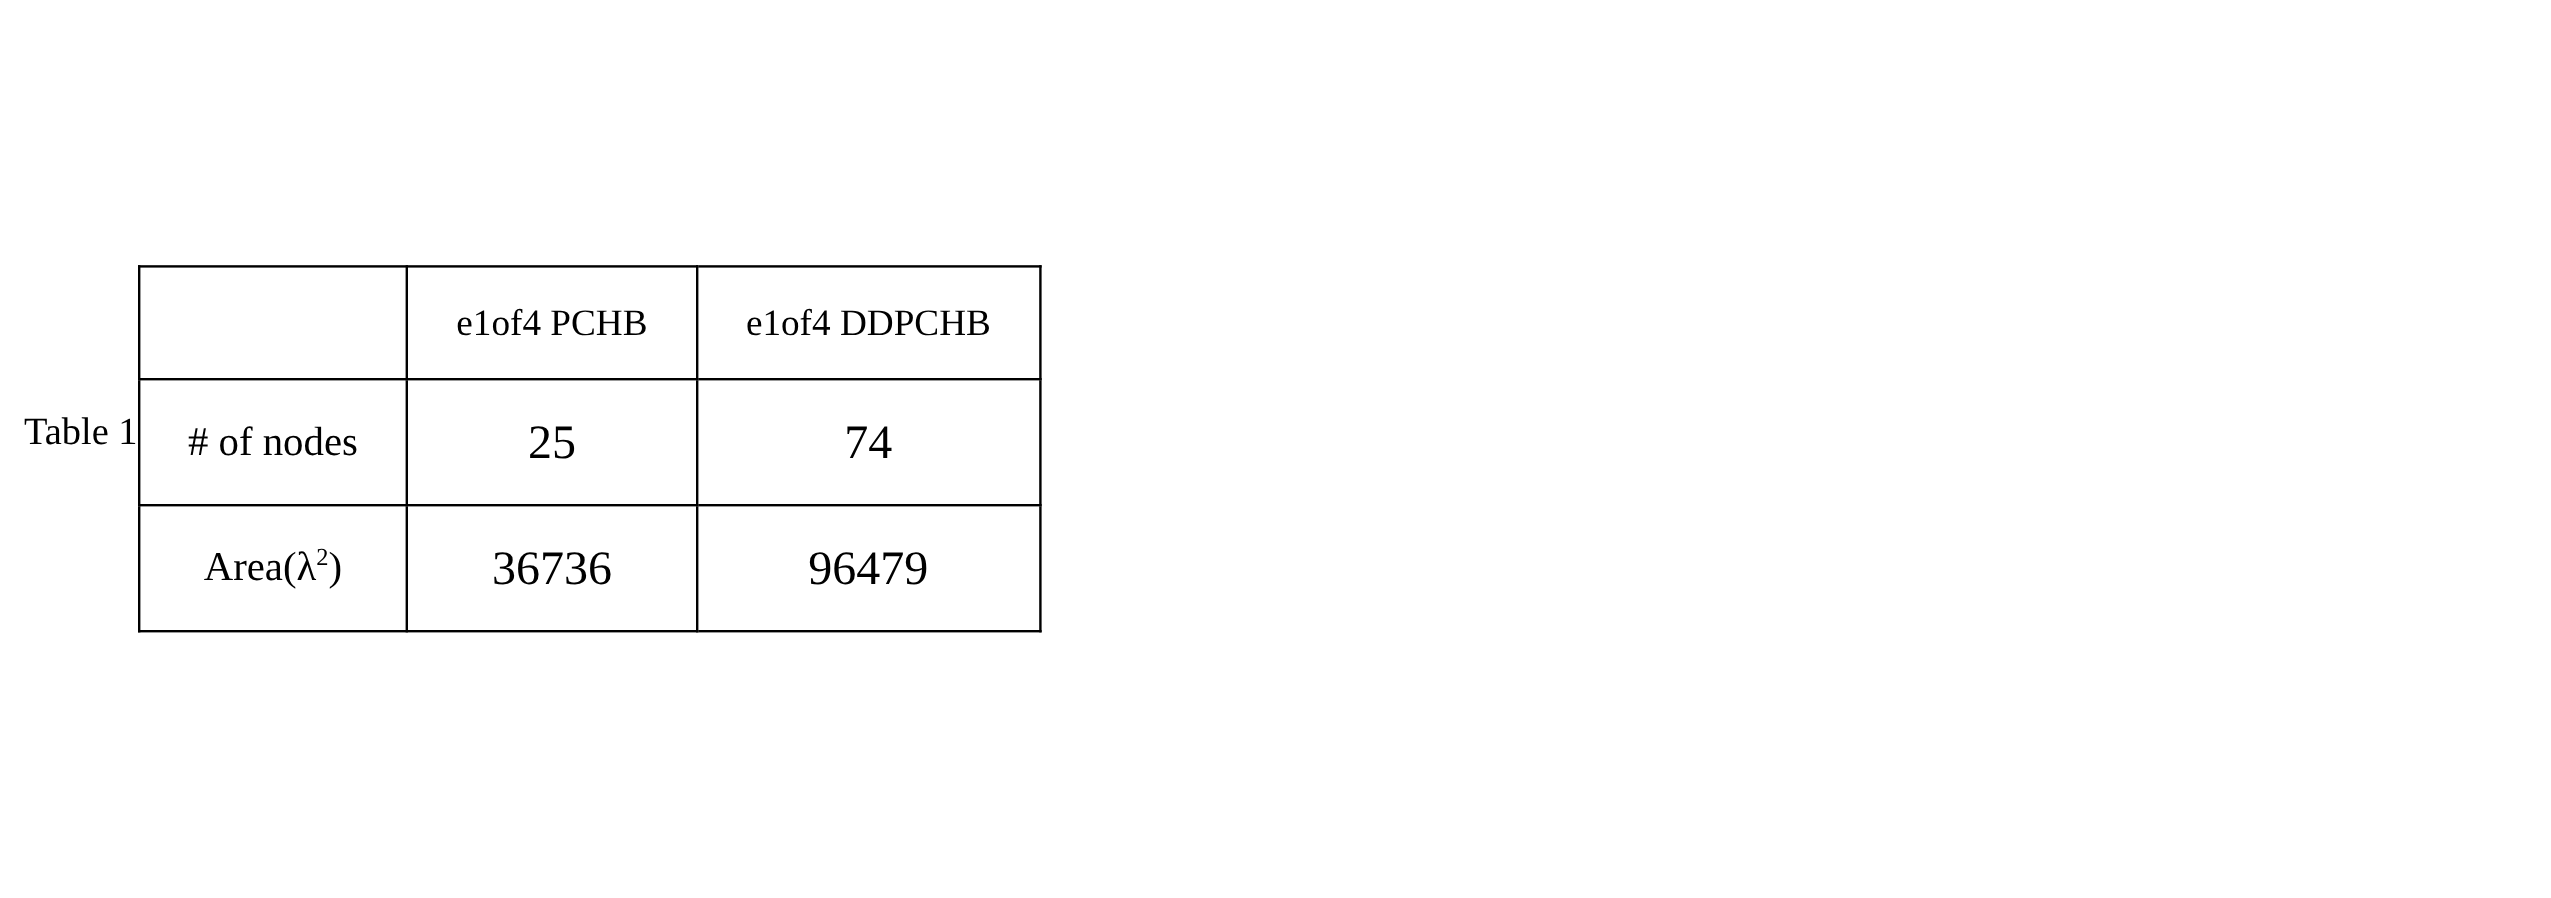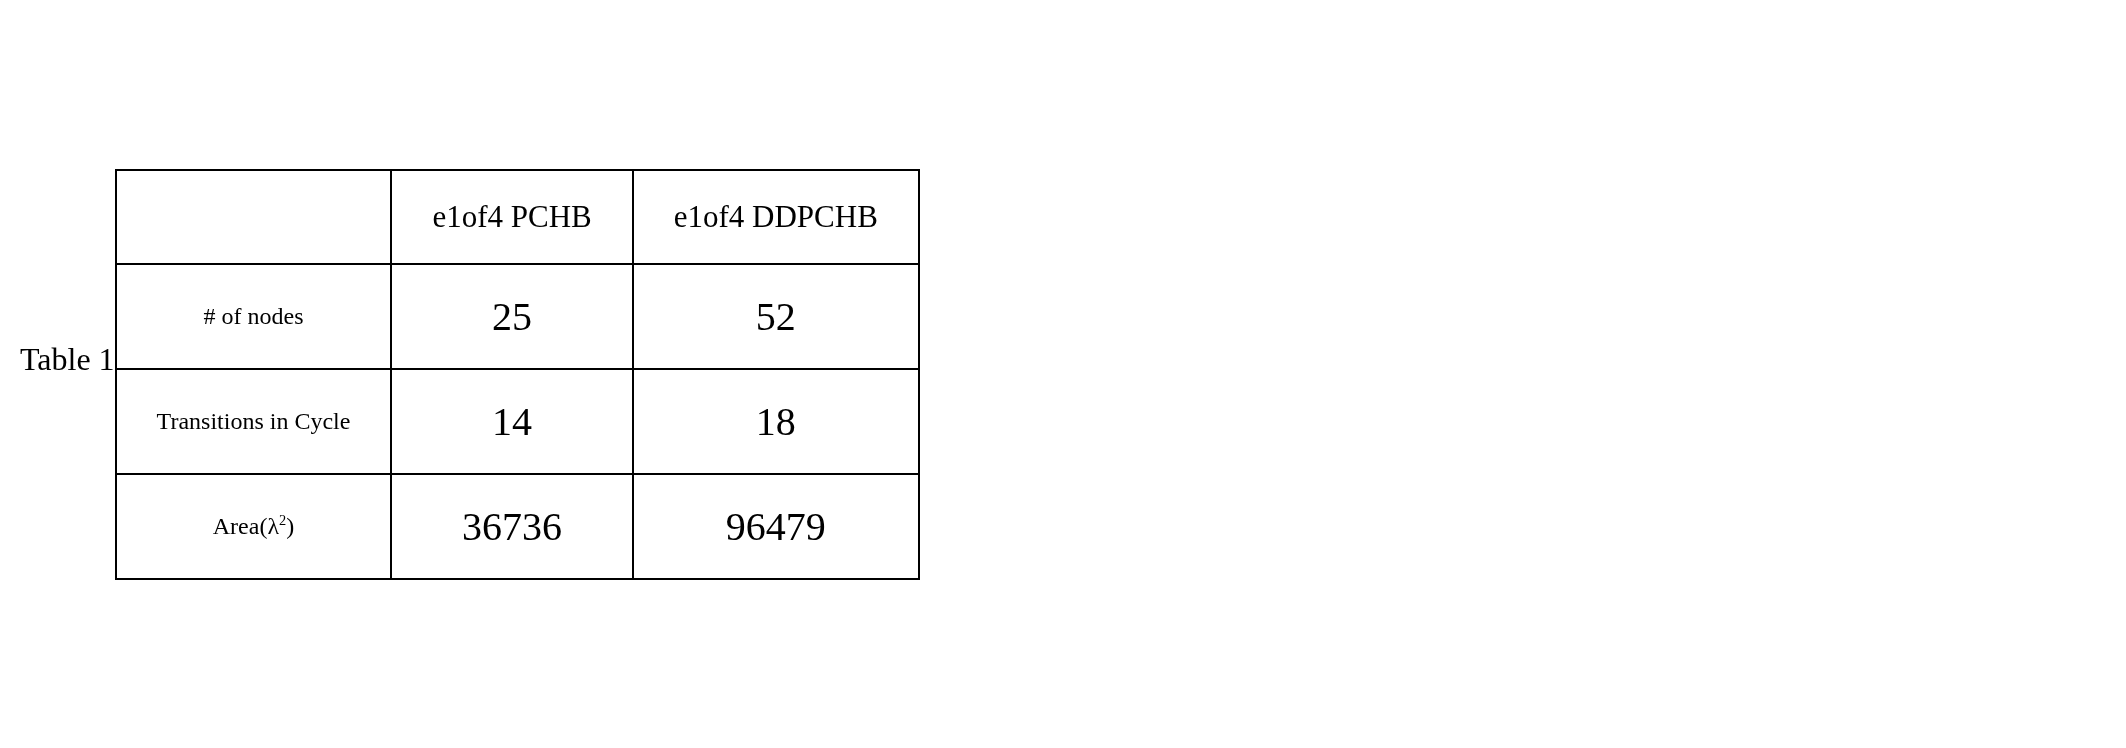--- a/index.html
+++ b/index.html
@@ -45,21 +45,21 @@
       text-align: center;
       vertical-align: middle;
     }
 
     table thead th {
       font-weight: normal;
       font-size: 31px;
     }
 
     table tbody td:first-child {
-      font-size: 24px;
+      font-size: 34px;
       text-align: center;
     }
 
     table tbody td:not(:first-child) {
       font-size: 40px;
     }
 
     sup {
       font-size: 0.6em;
     }
@@ -75,26 +75,21 @@
       <tr>
         <th></th>
         <th>e1of4 PCHB</th>
         <th>e1of4 DDPCHB</th>
       </tr>
     </thead>
     <tbody>
       <tr>
         <td># of nodes</td>
         <td>25</td>
-        <td>52</td>
-      </tr>
-      <tr>
-        <td>Transitions in Cycle</td>
-        <td>14</td>
-        <td>18</td>
+        <td>74</td>
       </tr>
       <tr>
         <td>Area(λ<sup>2</sup>)</td>
         <td>36736</td>
         <td>96479</td>
       </tr>
     </tbody>
   </table>
 </div>
 

